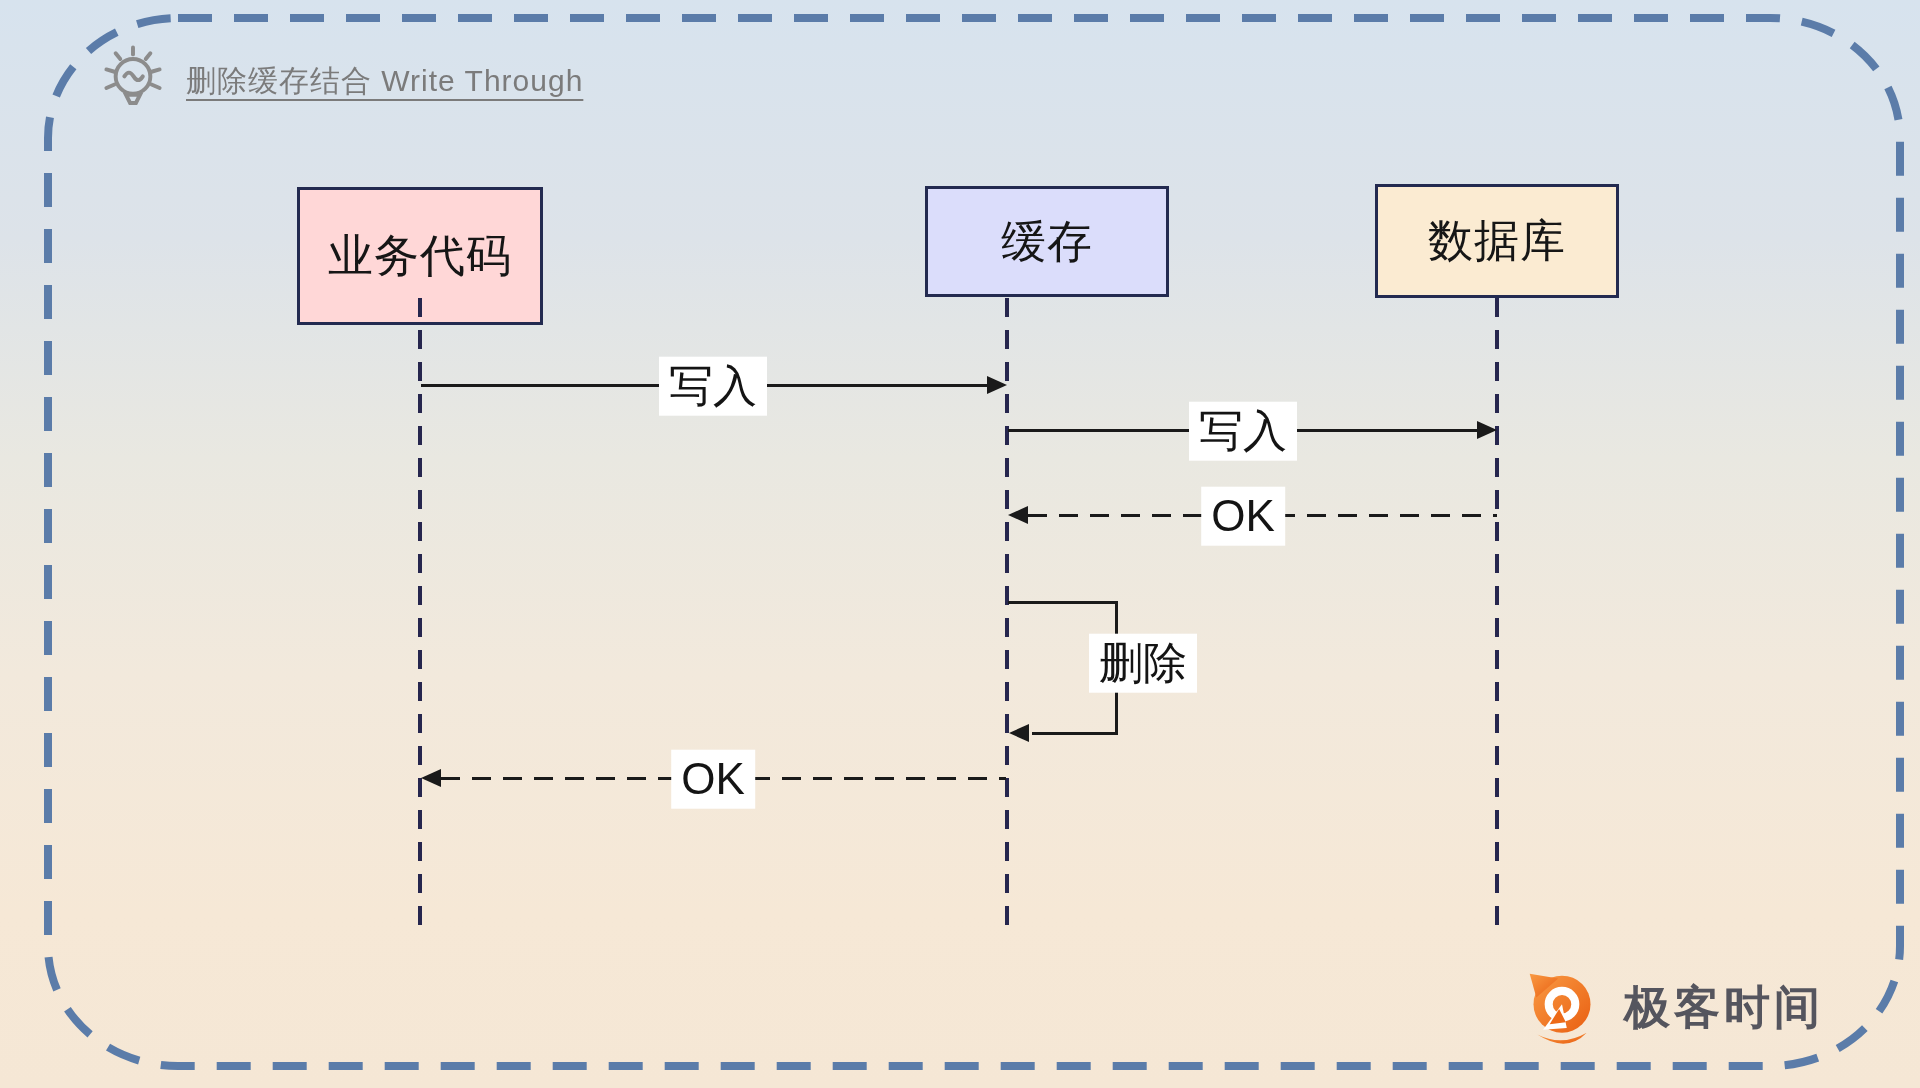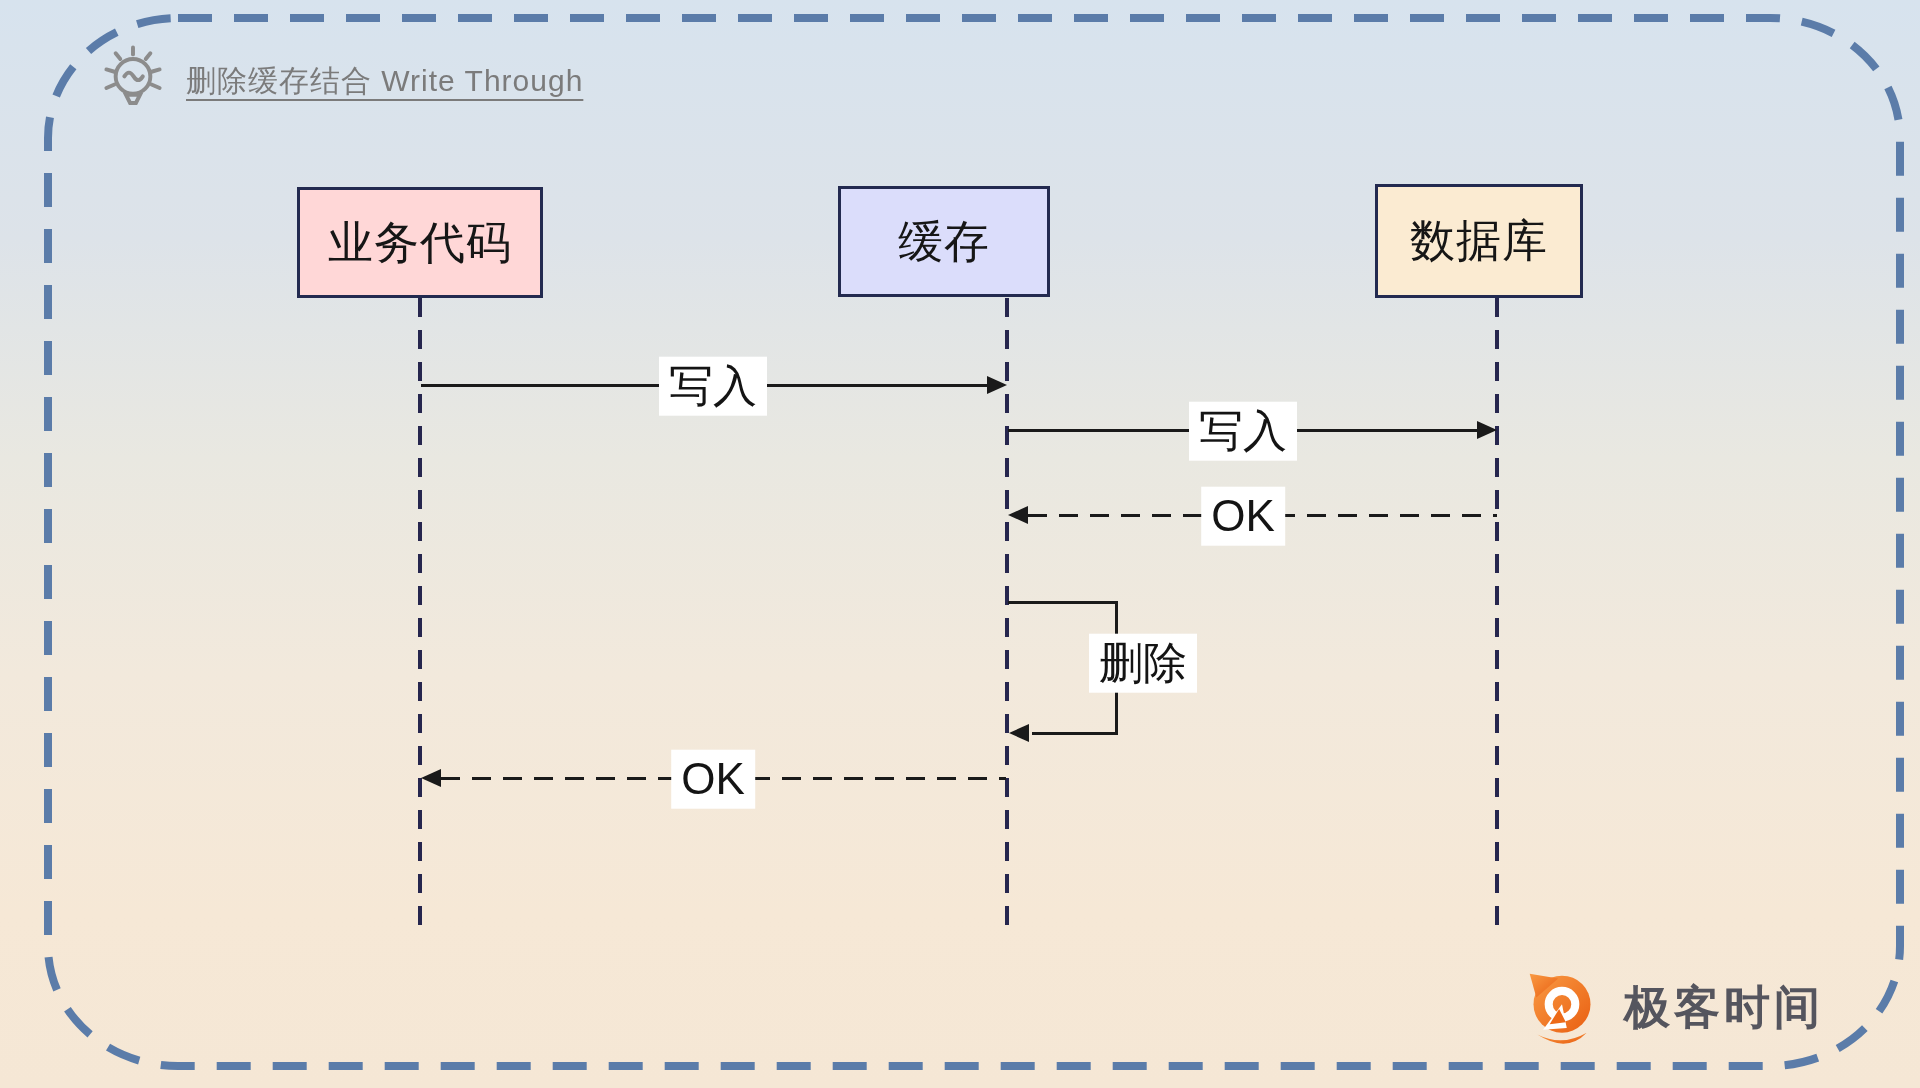--- a/index.html
+++ b/index.html
@@ -15,23 +15,23 @@
     font-size:30px;color:#7B7B7B;
     text-decoration:underline;text-underline-offset:8px;text-decoration-thickness:2px;
     letter-spacing:1px;white-space:nowrap;
   }
   
   .actor{
     position:absolute;display:flex;align-items:center;justify-content:center;
     border:3px solid #232A50;color:#161616;font-size:45px;letter-spacing:1px;
     box-sizing:border-box;
   }
-  .actor.a1{left:297px;top:187px;width:246px;height:111px;}
-  .actor.a2{left:838px;top:186px;width:212px;height:111px;}
-  .actor.a3{left:1375px;top:184px;width:208px;height:114px;text-align:right;}
+  .actor.a1{left:297px;top:187px;width:246px;height:138px;}
+  .actor.a2{left:925px;top:186px;width:244px;height:111px;}
+  .actor.a3{left:1375px;top:184px;width:244px;height:114px;text-align:right;}
   
   .lifeline{
     position:absolute;width:4px;top:298px;height:634px;
     background:repeating-linear-gradient(180deg,#26264E 0 19px,transparent 19px 32px);
   }
   .lifeline.l1{left:418px;}
   .lifeline.l2{left:1005px;}
   .lifeline.l3{left:1495px;}
   
   .mline{position:absolute;height:3px;background:#1A1A1A;}

